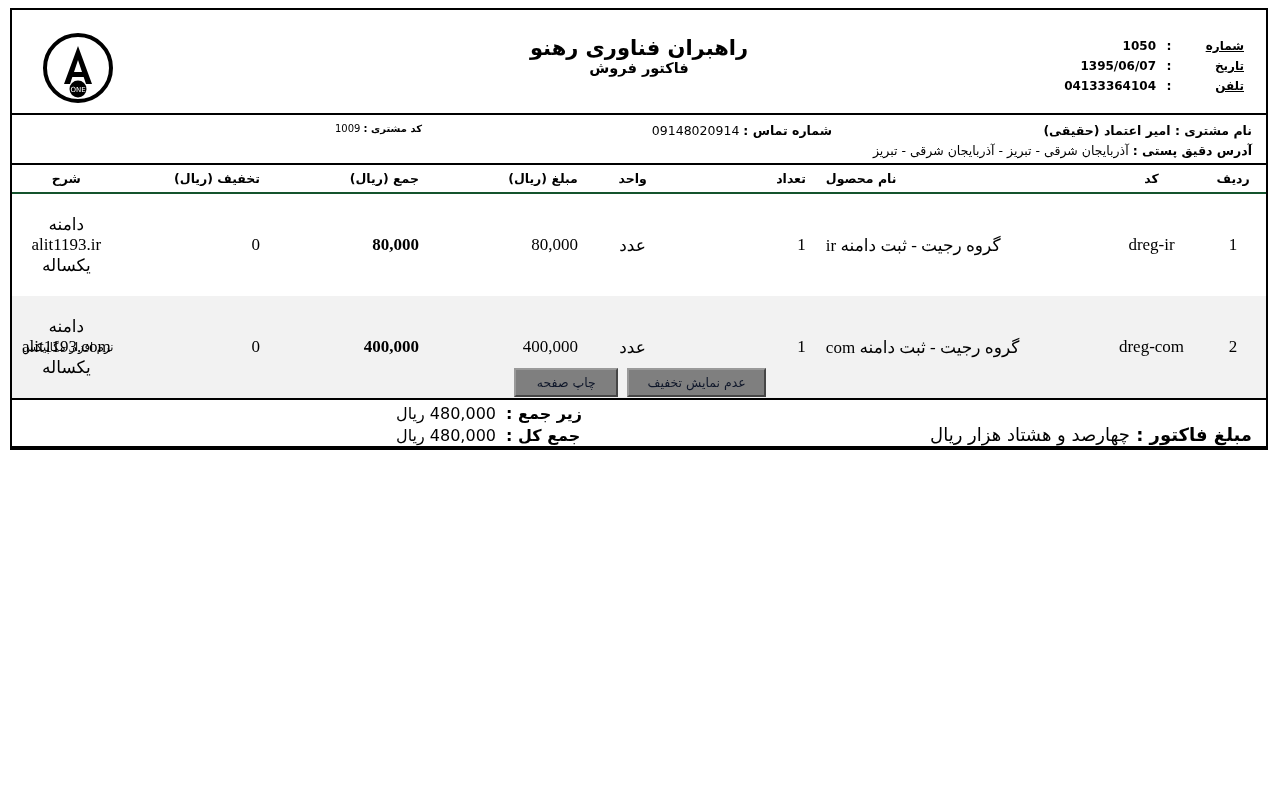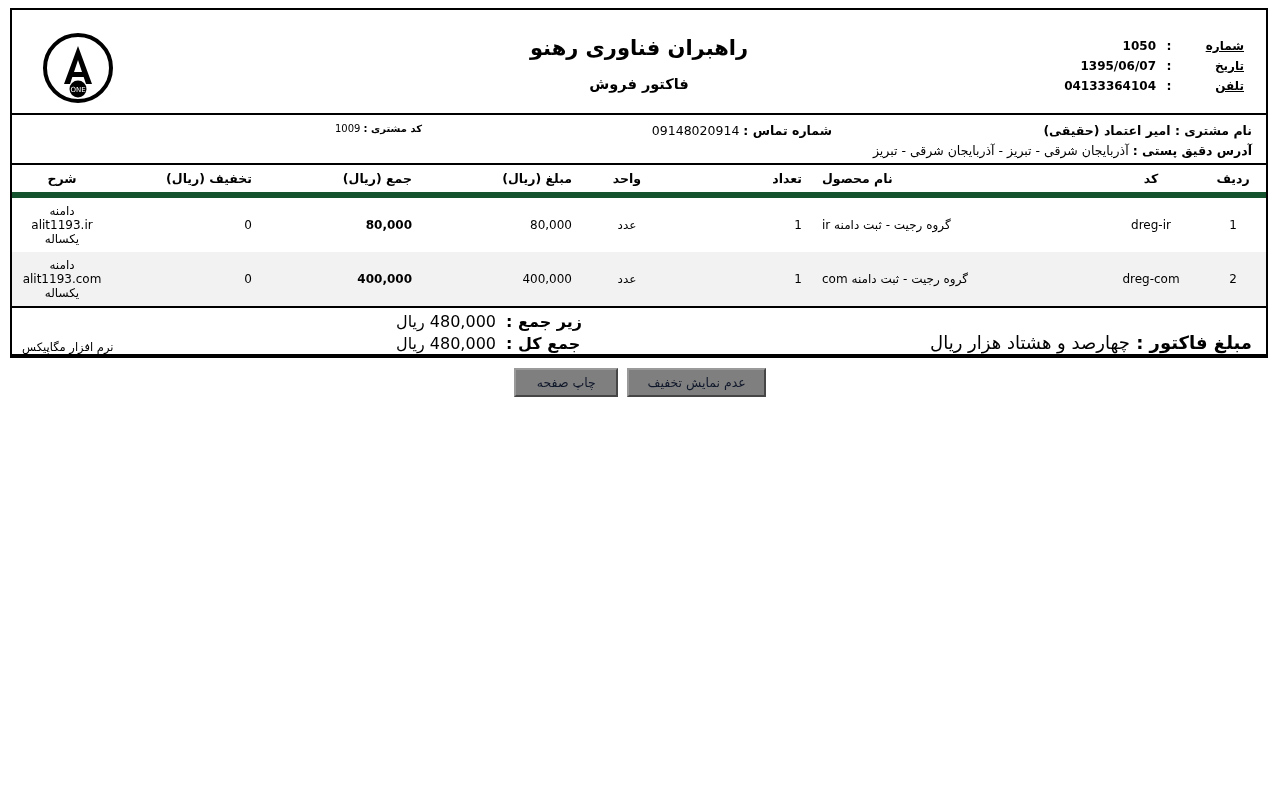--- a/index.html
+++ b/index.html
@@ -80,21 +80,20 @@
     text-align: center;
   }
   .title-main {
     font-size: 21px;
     font-weight: bold;
     letter-spacing: 0px;
   }
   .title-sub {
     font-size: 14.5px;
     font-weight: bold;
-    margin-top: 16px;
   }
   .logo {
     position: absolute;
     left: 30px;
     top: 22px;
     width: 72px;
     height: 72px;
   }
   .logo svg { display: block; }
 
@@ -145,28 +144,29 @@
   
   table.items {
     width: 100%;
     border-collapse: collapse;
     font-size: 12.5px;
   }
   table.items th {
     font-weight: bold;
     font-size: 12.5px;
     padding: 6px 10px;
-    border-bottom: 6px solid #14532d;
+    border-bottom: 2px solid #14532d;
     background: #fff;
     white-space: nowrap;
   }
   table.items td {
-    padding: 6px 10px;
-    font-size: 12px;
+    padding: 20px 10px;
+    font-size: 17px;
     border: none;
+    font-family: Liberation Serif, serif;
   }
   tr.alt td { background: #f2f2f2; }
   .c-radif { width: 46px; text-align: center; }
   .c-code  { width: 78px; text-align: center; }
   .c-name  { width: 270px; text-align: left; padding-left: 14px; }
   .c-tedad { width: 120px; text-align: right; margin-top: 20px; }
   .c-vahed { width: 70px; text-align: center; }
   .c-mablagh { width: 140px; text-align: right; }
   .c-jam   { width: 140px; text-align: right; }
   .c-takhfif { width: 130px; text-align: right; }

